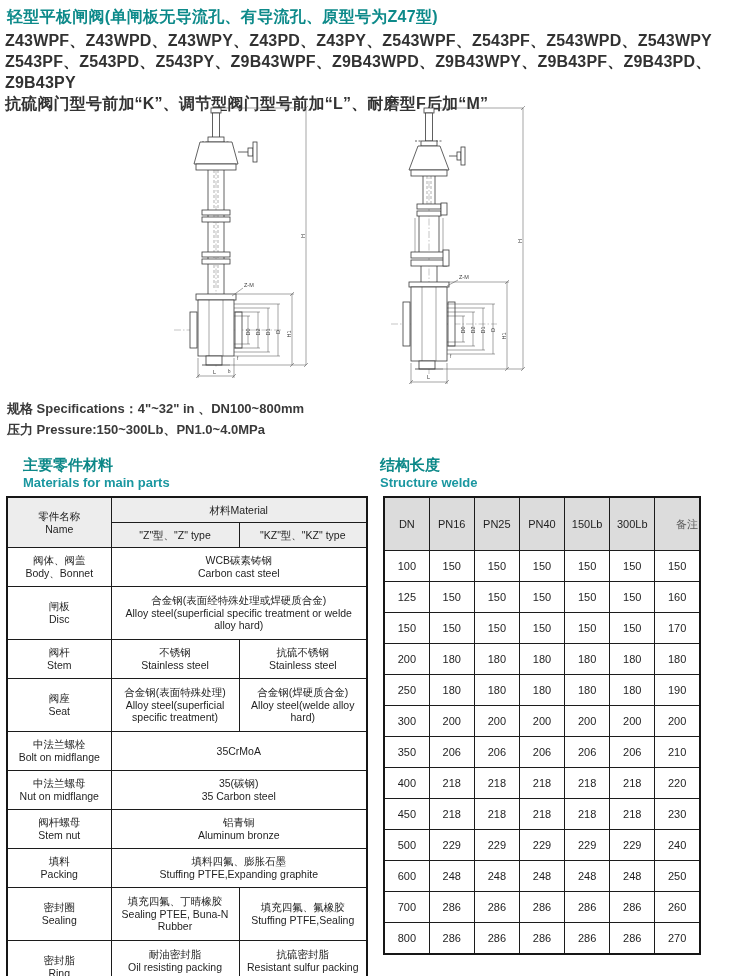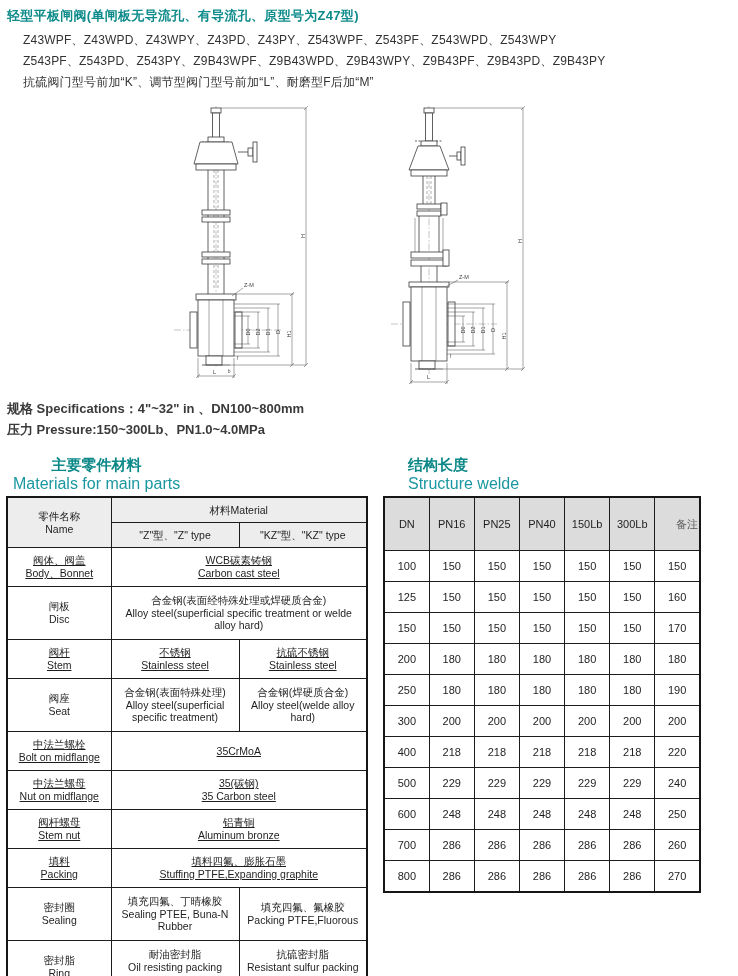--- a/index.html
+++ b/index.html
@@ -3,46 +3,46 @@
 <meta charset="utf-8">
 <style>
   html,body{margin:0;padding:0;}
   body{
     width:738px;height:976px;position:relative;background:#ffffff;
     font-family:"Liberation Sans","DejaVu Sans",sans-serif;color:#2e2e2e;
     overflow:hidden;
   }
   .abs{position:absolute;}
   
-  #page-title{left:7px;top:7px;font-size:13px;font-weight:bold;color:#0d8a8a;letter-spacing:.3px;}
-  #model-block{left:23px;top:30px;font-size:12px;font-weight:400;color:#323232;line-height:21px;letter-spacing:.2px;}
+  #page-title{left:7px;top:7px;font-size:16px;font-weight:bold;color:#0d8a8a;letter-spacing:.3px;}
+  #model-block{left:5px;top:30px;font-size:16px;font-weight:700;color:#323232;line-height:21px;letter-spacing:.2px;}
   
   #drawing-left{left:158px;top:106px;width:158px;height:292px;}
   #drawing-right{left:385px;top:106px;width:152px;height:294px;}
   svg{display:block;}
   svg text{font-family:"Liberation Sans","DejaVu Sans",sans-serif;fill:#3c3c3c;}
   
   #spec-block{left:7px;top:398px;font-size:13px;font-weight:600;color:#3a3a3a;line-height:21px;}
   
   .section-title{font-size:15px;font-weight:bold;color:#0c8888;}
-  .section-title .en{font-size:16px;font-weight:400;color:#1a97a0;}
-  #materials-title{left:13px;top:456px;text-align:center;}
-  #structure-title{left:408px;top:456px;}
+  .section-title .en{font-size:13px;font-weight:700;color:#1a97a0;}
+  #materials-title{left:23px;top:456px;}
+  #structure-title{left:380px;top:456px;}
   
   #materials-table{left:6px;top:496px;width:360px;border-collapse:collapse;table-layout:fixed;}
   #materials-table td,#materials-table th{
     border:1px solid #1c1c1c;text-align:center;vertical-align:middle;
     font-size:10.5px;line-height:1.22;font-weight:normal;color:#1e1e1e;padding:1px 2px;
   }
   #materials-table{border:2px solid #161616;}
   #materials-table .hd{background:#ededed;}
   #materials-table col.c-name{width:104px;}
   #materials-table col.c-z{width:128px;}
   #materials-table col.c-kz{width:128px;}
-  tr.h2 td{height:36px;text-decoration:underline;}
+  tr.h2 td{height:36px;}
   tr.h3 td{height:50px;}
   tr.hrow td{height:22px;}
   .zh,.en{display:block;}
   
   #structure-table{left:383px;top:496px;width:318px;border-collapse:collapse;table-layout:fixed;border:2px solid #161616;}
   #structure-table th,#structure-table td{
     border:1px solid #1c1c1c;text-align:center;vertical-align:middle;
     font-size:11px;color:#1e1e1e;padding:0 1px;
   }
   #structure-table th{height:52px;background:#dcdcdc;font-weight:normal;}
@@ -348,21 +348,21 @@
     <td>
           <span class="zh">密封圈</span>
           <span class="en">Sealing</span>
         </td>
     <td>
           <span class="zh">填充四氟、丁晴橡胶</span>
           <span class="en">Sealing PTEE, Buna-N Rubber</span>
         </td>
     <td>
           <span class="zh">填充四氟、氟橡胶</span>
-          <span class="en">Packing PTFE,Fluorous</span>
+          <span class="en">Stuffing PTFE,Sealing</span>
         </td>
   </tr>
   <tr class="h3">
     <td>
           <span class="zh">密封脂</span>
           <span class="en">Ring</span>
         </td>
     <td>
           <span class="zh">耐油密封脂</span>
           <span class="en">Oil resisting packing grease</span>
@@ -436,27 +436,45 @@
       <tr>
         <td>300</td>
         <td>200</td>
         <td>200</td>
         <td>200</td>
         <td>200</td>
         <td>200</td>
         <td>200</td>
       </tr>
       <tr>
+        <td>350</td>
+        <td>206</td>
+        <td>206</td>
+        <td>206</td>
+        <td>206</td>
+        <td>206</td>
+        <td>210</td>
+      </tr>
+      <tr>
         <td>400</td>
         <td>218</td>
         <td>218</td>
         <td>218</td>
         <td>218</td>
         <td>218</td>
         <td>220</td>
+      </tr>
+      <tr>
+        <td>450</td>
+        <td>218</td>
+        <td>218</td>
+        <td>218</td>
+        <td>218</td>
+        <td>218</td>
+        <td>230</td>
       </tr>
       <tr>
         <td>500</td>
         <td>229</td>
         <td>229</td>
         <td>229</td>
         <td>229</td>
         <td>229</td>
         <td>240</td>
       </tr>

